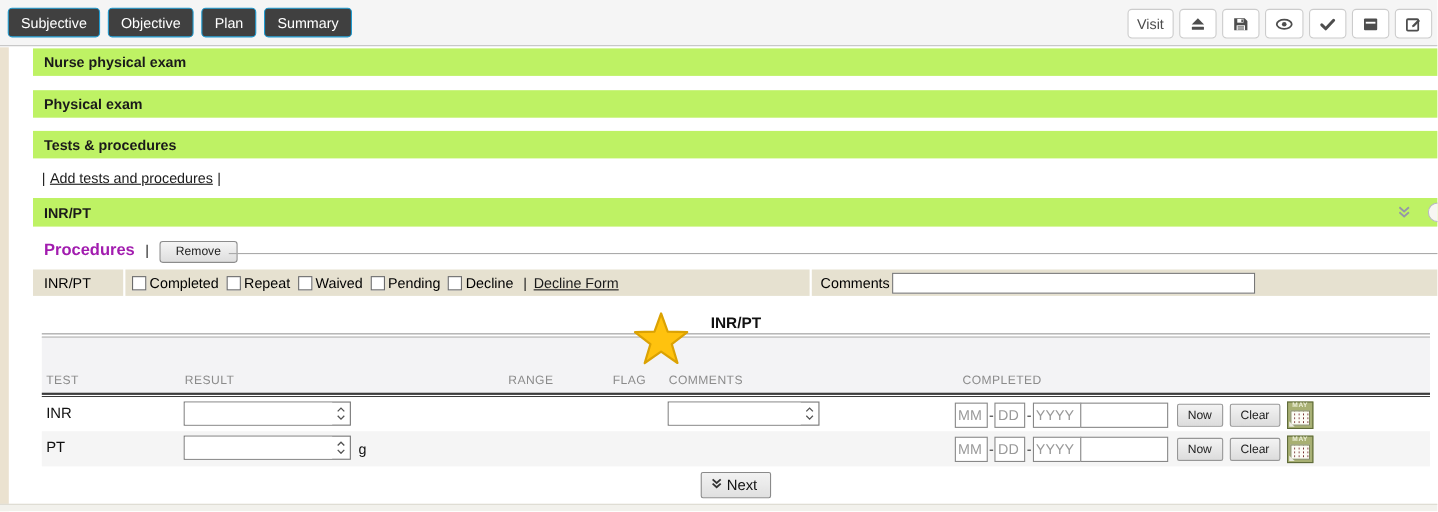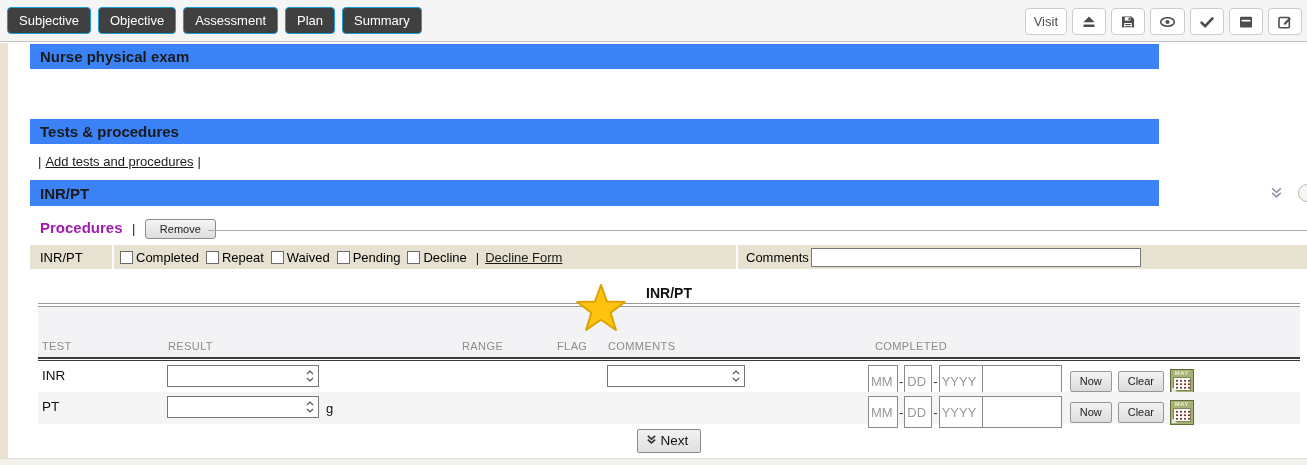--- a/index.html
+++ b/index.html
@@ -16,23 +16,23 @@
   .right-actions { position:absolute; right:5px; top:8px; display:flex; gap:5px; align-items:flex-end; }
   .tb-btn { background:#ffffff; border:1px solid #cccccc; border-radius:4px; height:27px;
             min-width:31px; display:flex; align-items:center; justify-content:center;
             color:#4d4d4d; font-size:13px; padding:0 8px; cursor:pointer; font-family:inherit; }
   .tb-btn svg { display:block; }
 
   
   .left-strip { position:absolute; left:0; top:43px; width:8px; height:422px; background:#ebe2d0; }
 
   
-  .section-header { position:absolute; left:30px; width:1129px; height:25px; background:#3b82f6;
+  .section-header { position:absolute; left:30px; width:1277px; height:25px; background:#bef264;
                     display:flex; align-items:center; padding-left:10px;
-                    font-size:15px; font-weight:bold; color:#1a1a1a; }
+                    font-size:13px; font-weight:bold; color:#1a1a1a; }
   .sh1 { top:44px; } .sh2 { top:82px; } .sh3 { top:119px; } .sh4 { top:180px; height:26px; }
   .collapse-btn { position:absolute; right:24px; top:6px; background:none; border:none; cursor:pointer; padding:0; }
   .partial-circle { position:absolute; left:1298px; top:184px; width:18px; height:18px;
                     border-radius:50%; border:1px solid #b9b9c0; background:#f7f6f2; }
 
   
   .add-row { position:absolute; left:34px; top:154px; font-size:13px; color:#1a1a1a; }
   .sep { color:#1a1a1a; }
   .add-row .sep { margin:0 4px; }
   a.plain-link { color:#1a1a1a; text-decoration:underline; cursor:pointer; }
@@ -78,21 +78,21 @@
   .test-name { position:absolute; left:4px; top:7px; font-size:13.5px; color:#111; }
   .spinbox { position:absolute; top:4px; height:22px; background:#fff; border:1px solid #767676; }
   .spinbox input { position:absolute; left:0; top:0; width:calc(100% - 16px); height:100%;
                    border:none; outline:none; font-size:13px; font-family:inherit; padding:0 3px; }
   .spinner { position:absolute; right:1px; top:1px; bottom:1px; width:14px; display:flex;
              flex-direction:column; align-items:center; justify-content:center; gap:2px; cursor:pointer; }
   .result-box { left:129px; width:152px; }
   .comm-box { left:569px; width:138px; }
   .unit { position:absolute; left:288px; top:9px; font-size:13px; color:#111; }
   .completed-group { position:absolute; left:830px; top:4px; display:flex; align-items:center; }
-  .date-input { background:#fff; border:1px solid #888; height:32px; font-size:13px;
+  .date-input { background:#fff; border:1px solid #888; height:23px; font-size:13px;
                 font-family:inherit; text-align:left; padding:4px 2px; color:#c2410c; }
   .date-input::placeholder { color:#999; }
   .dmm { width:30px; } .ddd { width:28px; } .dyy { width:44px; }
   .dextra { width:80px; margin-left:-1px; }
   .hyph { margin:0 1px; font-size:13px; color:#333; }
   .small-btn { background:linear-gradient(#f3f3f3,#dcdcdc); border:1px solid #979797; border-radius:2px;
                font-size:11px; color:#222; height:21px; padding:0 9px; cursor:pointer; font-family:inherit; }
   .mr8 { margin-right:8px; } .mr6 { margin-right:6px; }
   .cal-btn { width:24px; height:25px; border:1px solid #5f6b3a; background:#a8b073; position:relative;
              cursor:pointer; padding:0; }
@@ -116,21 +116,20 @@
 </style>
 </head>
 <body>
 
 <div id="app">
 
   <div class="topbar">
     <div class="tabs">
       <button class="tab">Subjective</button>
       <button class="tab">Objective</button>
-      <button class="tab">Assessment</button>
       <button class="tab">Plan</button>
       <button class="tab">Summary</button>
     </div>
     <div class="right-actions">
       <button class="tb-btn">Visit</button>
       <button class="tb-btn">
         <span>
             <svg width="16" height="16" viewBox="0 0 16 16" fill="#4d4d4d">
               <path d="M8 2.6l5.6 5.6H2.4z"></path>
               <rect x="2.5" y="10.4" width="11" height="2.6" rx="0.5"></rect>
@@ -180,20 +179,23 @@
             </svg>
           </span>
       </button>
     </div>
   </div>
 
   <div class="left-strip"></div>
 
   <div class="section-header sh1">
     <span>Nurse physical exam</span>
+  </div>
+  <div class="section-header sh2">
+    <span>Physical exam</span>
   </div>
   <div class="section-header sh3">
     <span>Tests &amp; procedures</span>
   </div>
 
   <div class="add-row">
     <span class="sep">|</span><a class="plain-link">Add tests and procedures</a><span class="sep">|</span>
   </div>
 
   <div class="section-header sh4">

